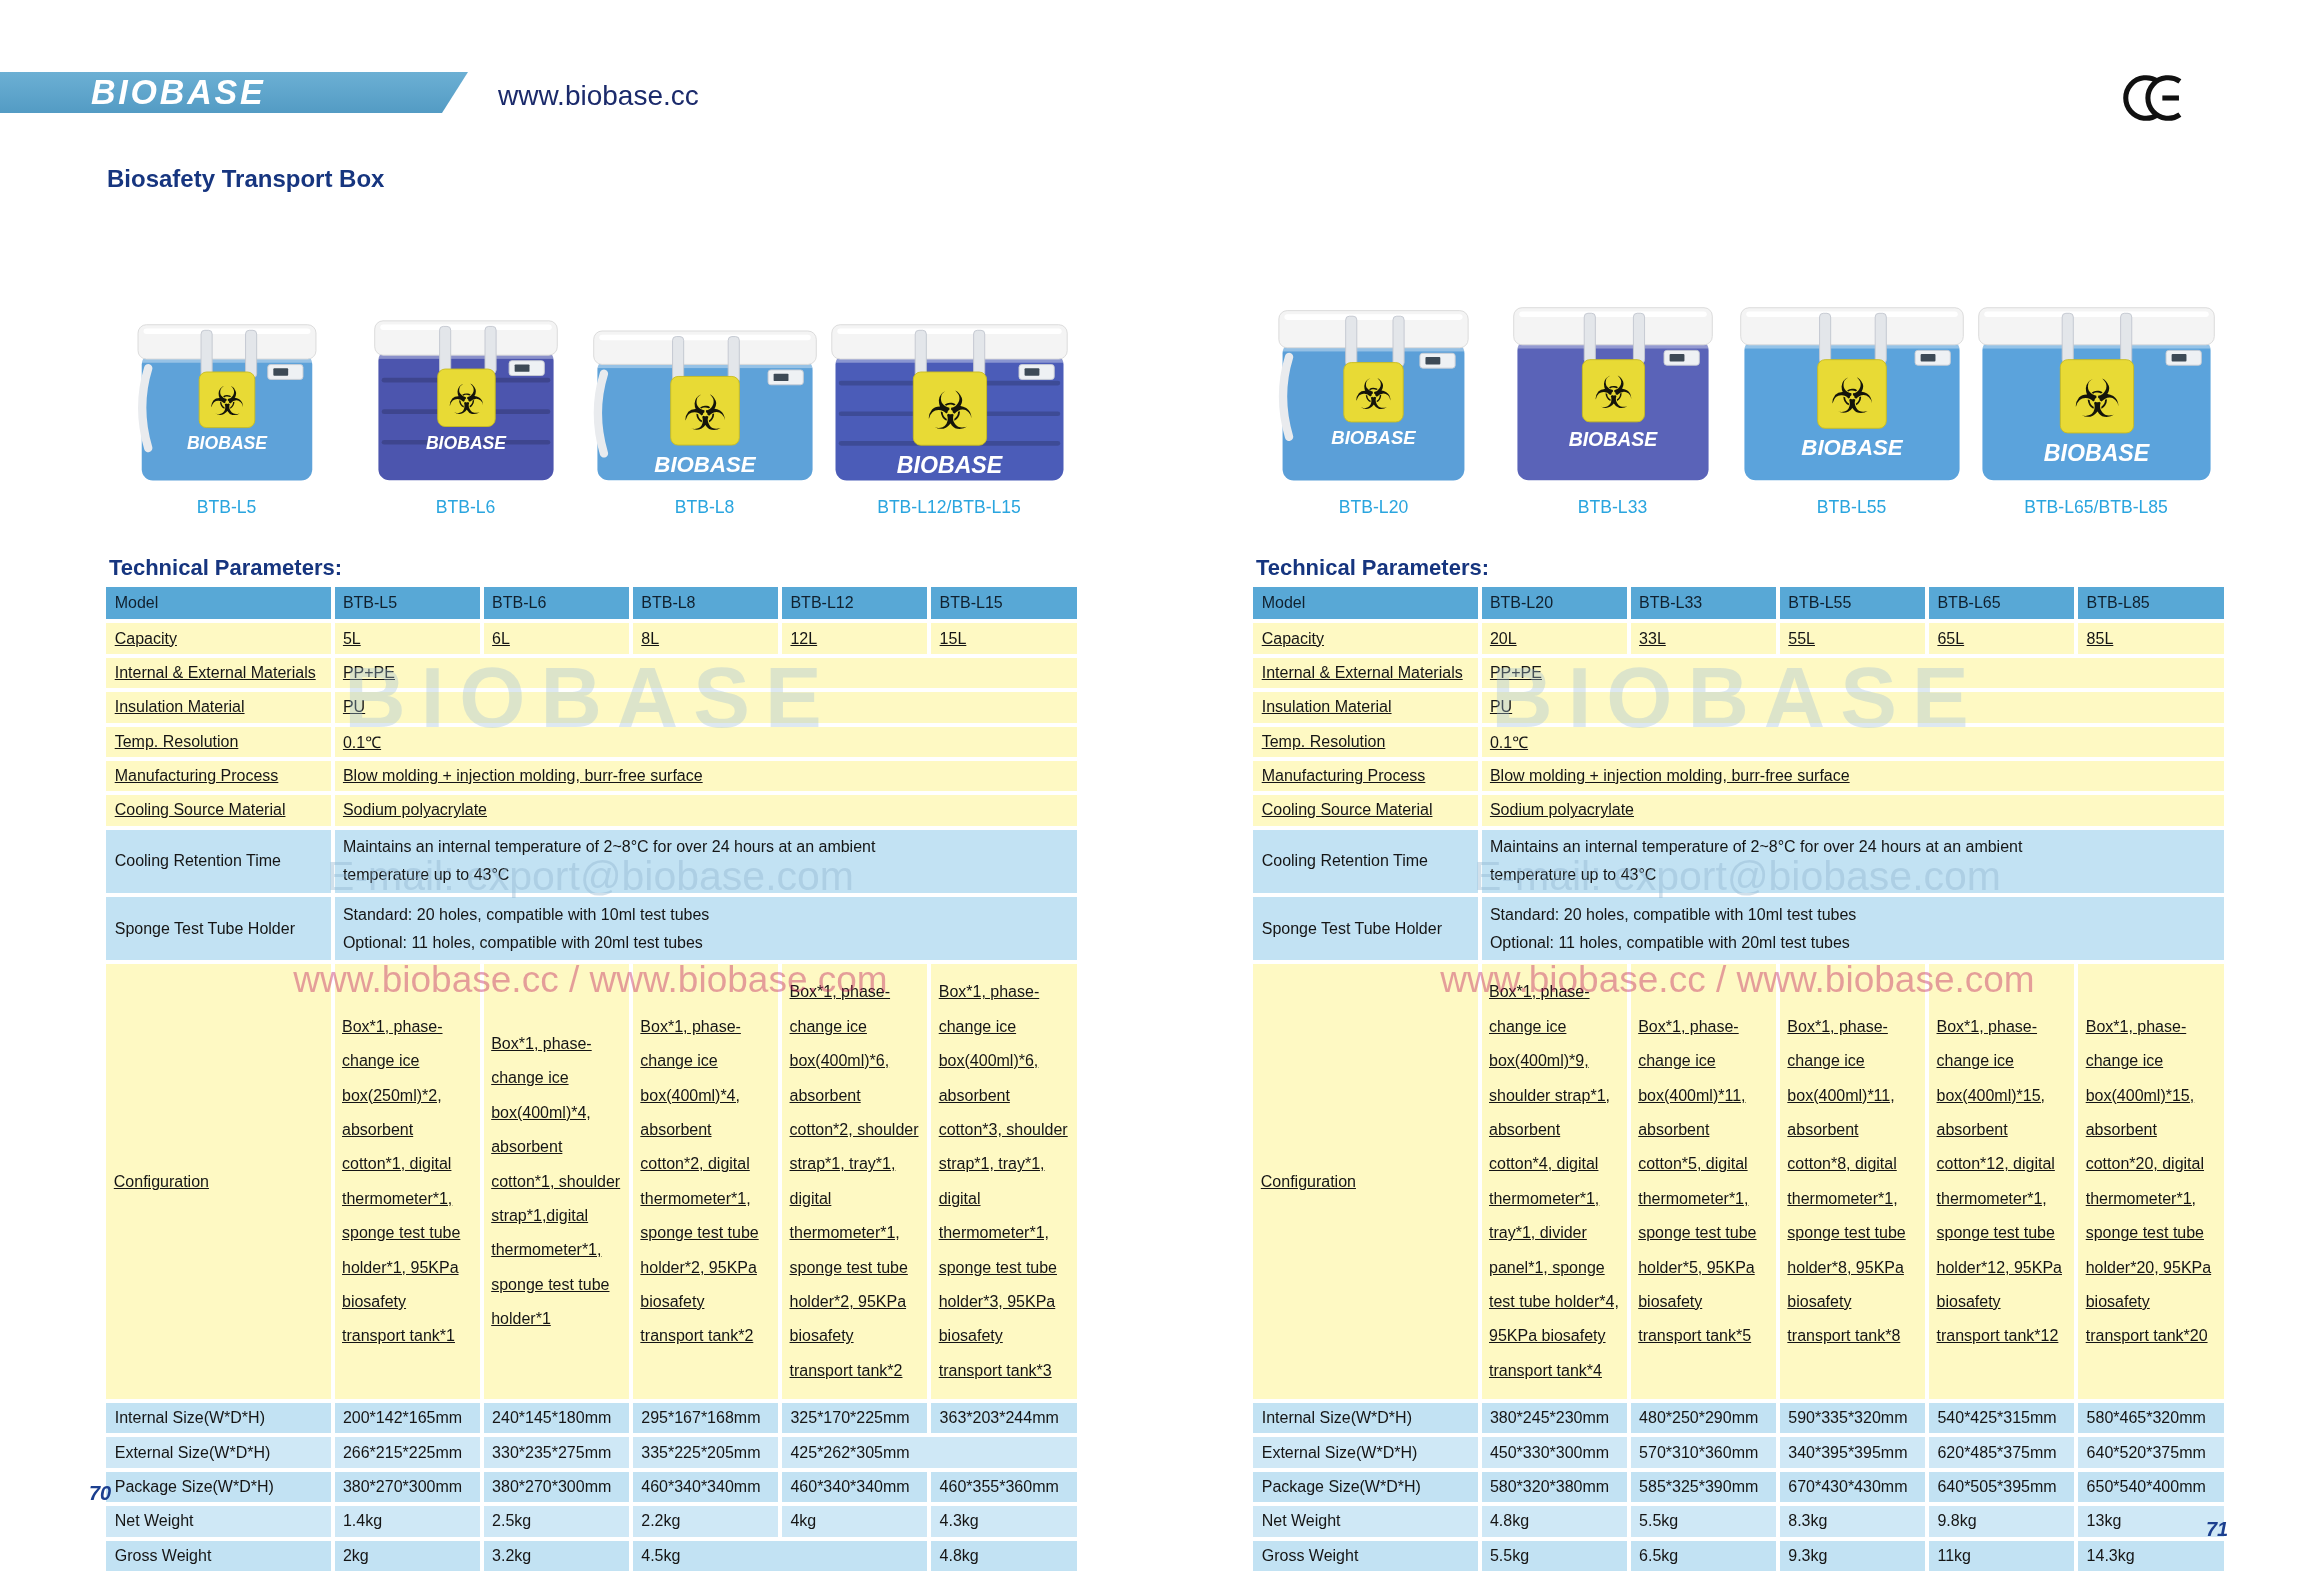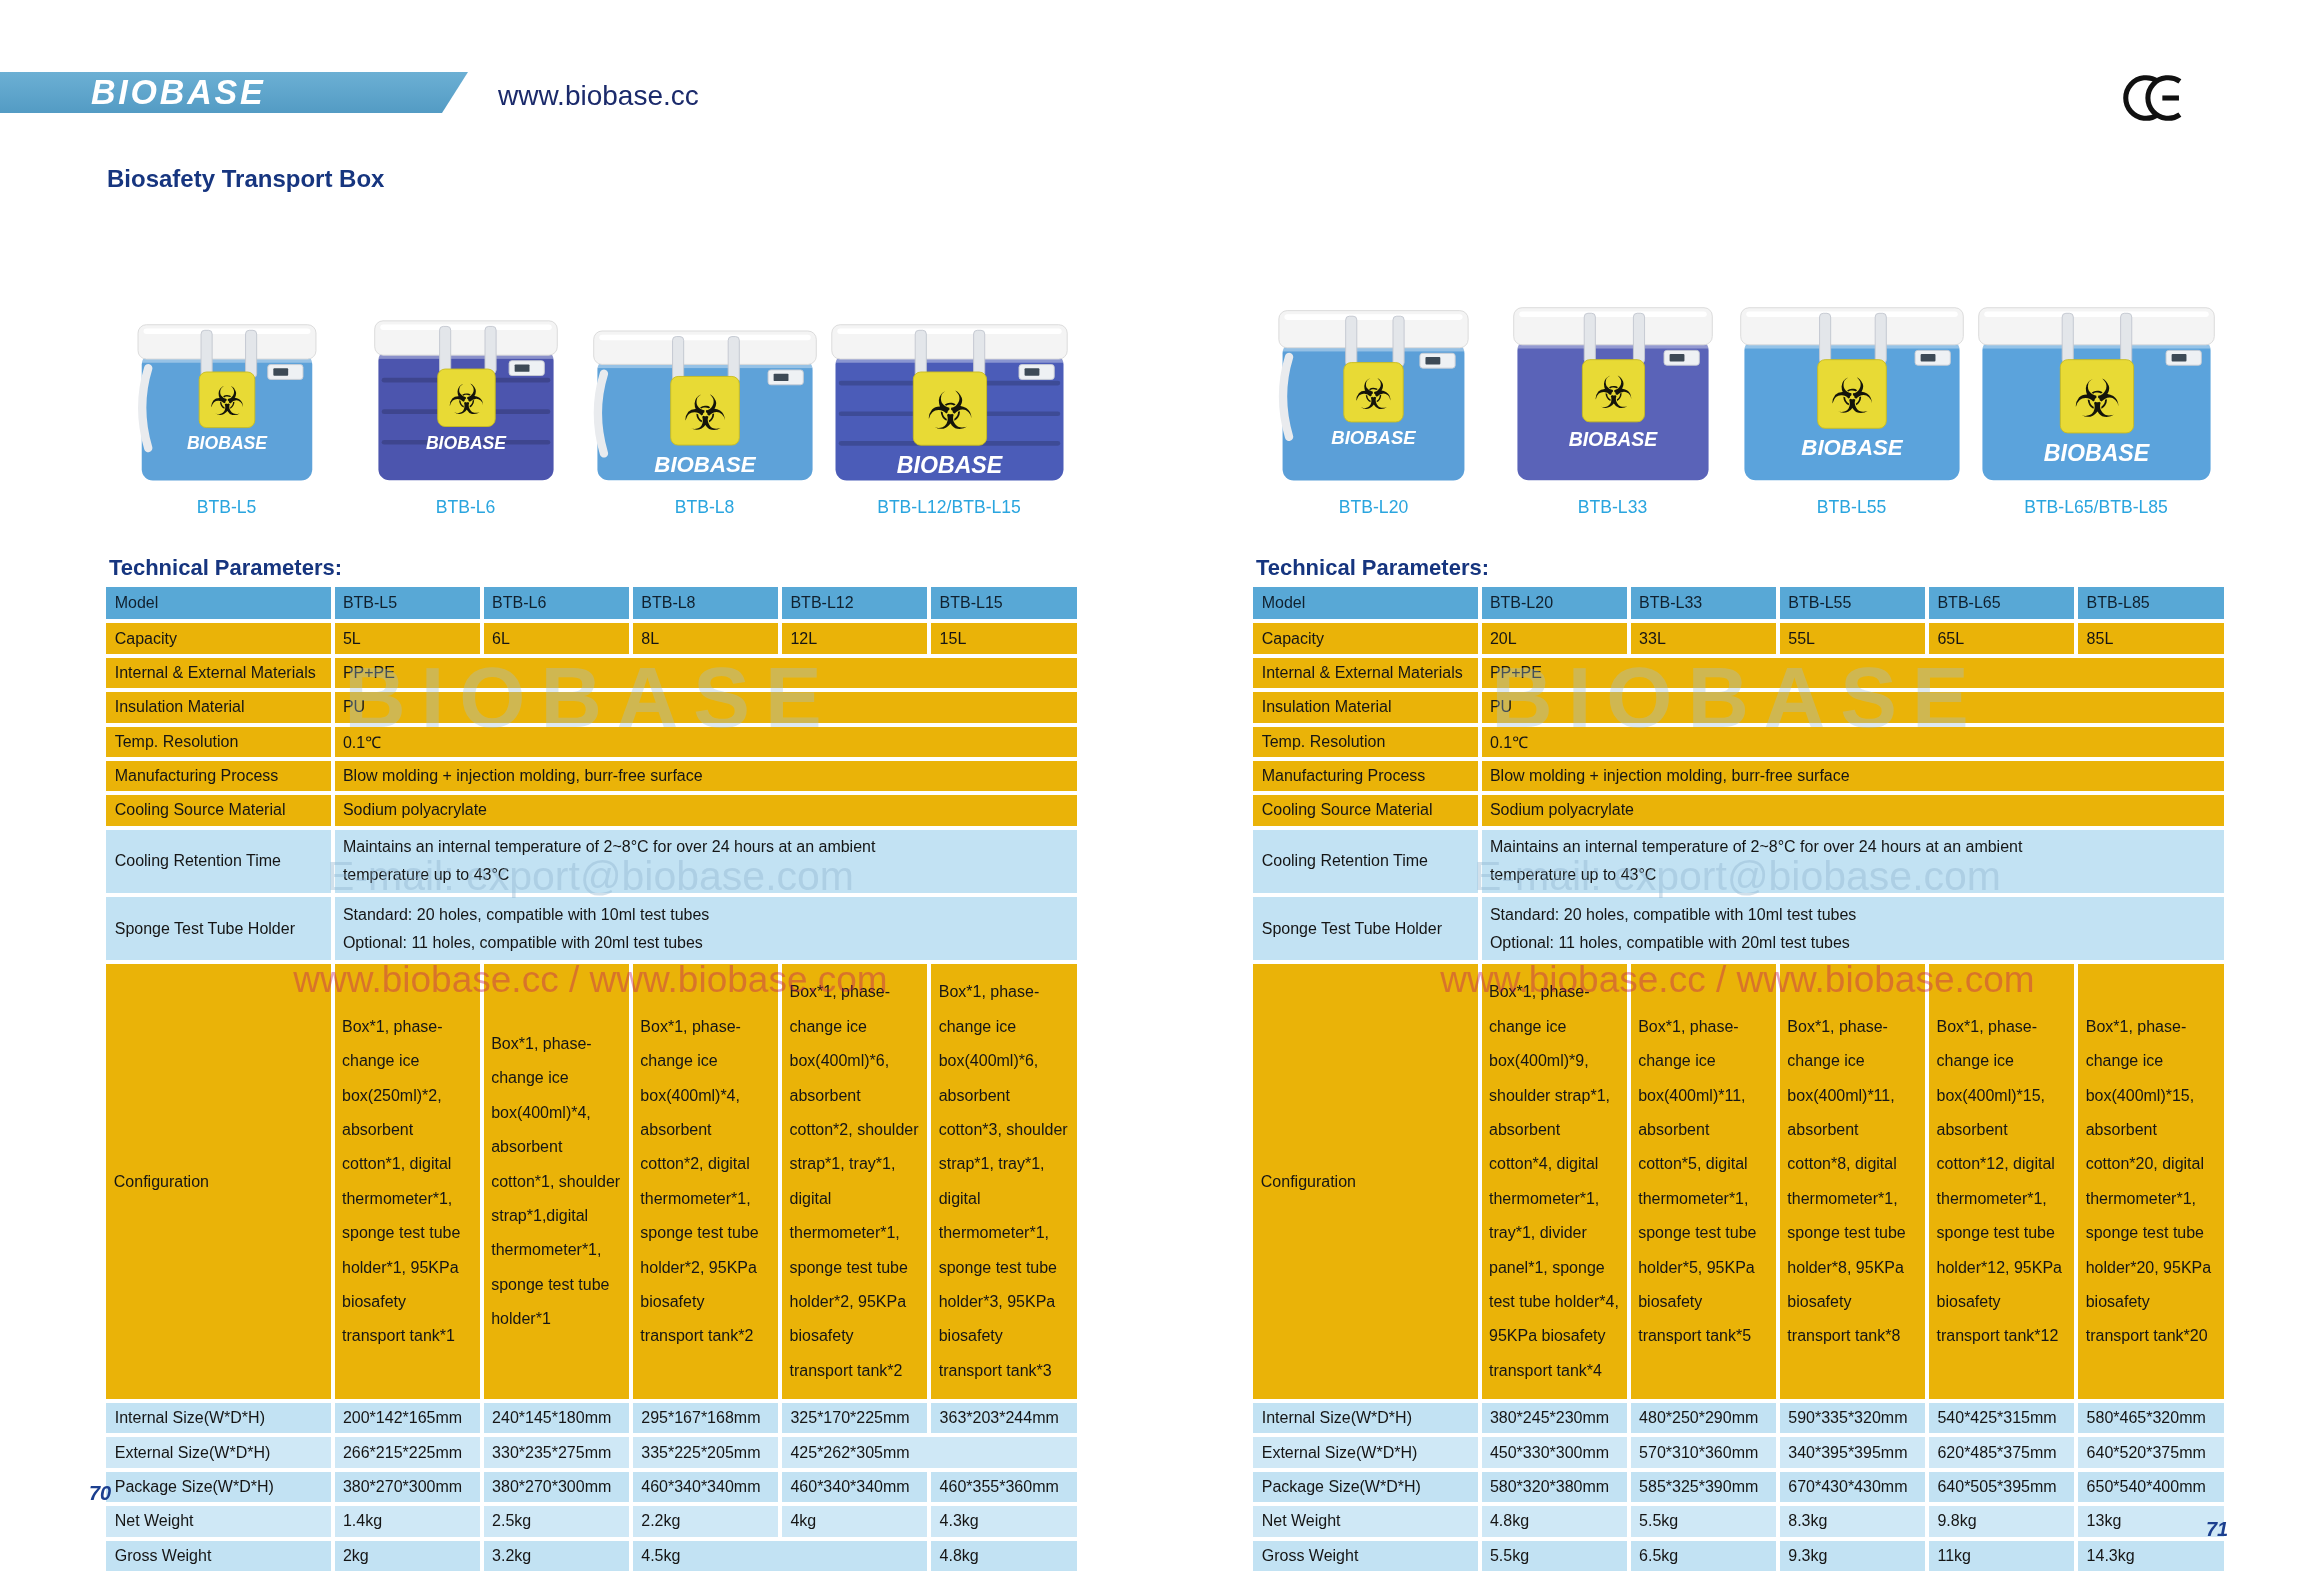--- a/index.html
+++ b/index.html
@@ -24,21 +24,21 @@
   .product{display:flex;flex-direction:column;align-items:center;flex:0 0 24%;}
   .plabel{margin-top:11px;font-size:17.6px;color:#2aa5df;}
   .tech-heading{position:absolute;top:247px;left:1.9px;font-size:22px;font-weight:bold;color:#16357f;}
   .table-wrap{position:absolute;top:275px;left:-4.6px;right:-6.5px;}
   
   table.spec{width:100%;border-collapse:separate;border-spacing:4.6px;font-size:16px;table-layout:fixed;}
   .spec col.c-label{width:23.6%;}
   .spec th{background:#58a8d6;text-align:left;font-weight:normal;padding:3.7px 8.3px;height:25px;color:#10202e;}
   .spec td{padding:3.7px 8.3px;height:23px;vertical-align:middle;overflow:hidden;}
   .spec td.lbl{white-space:nowrap;}
-  tr.light td{background:#eab308;}
+  tr.light td{background:#fef9c3;text-decoration:underline;}
   tr.light2 td{background:#cfe8f6;}
   tr.mid td{background:#c2e2f3;}
   tr.tall td{height:56px;}
   tr.tall td div{line-height:28px;}
   tr.config td{line-height:2.15;padding:11px 7.4px;}
   
   .wm{position:absolute;left:0;right:0;text-align:center;pointer-events:none;white-space:nowrap;}
   .wm-brand{top:341px;font-size:85px;font-weight:bold;letter-spacing:15px;color:#9fc0d8;opacity:.35;}
   .wm-email{top:545px;font-size:41px;color:#8fb3cf;opacity:.40;}
   .wm-urls{top:651px;font-size:37px;color:#be185d;opacity:.40;}

